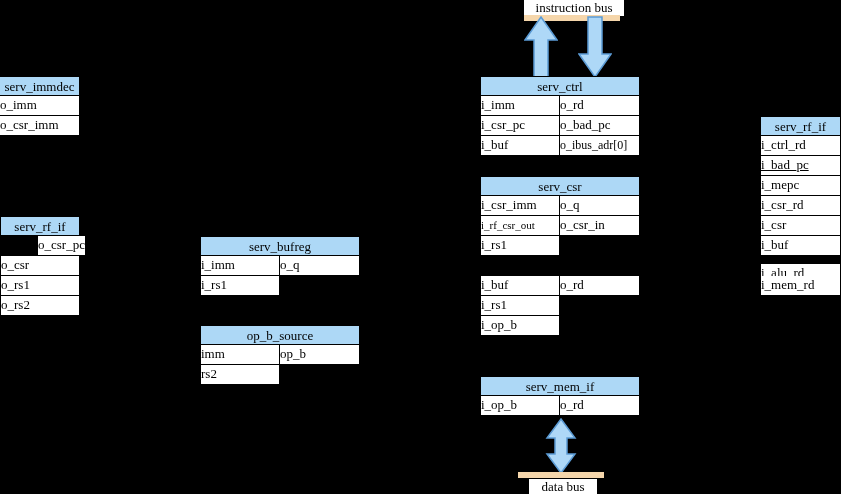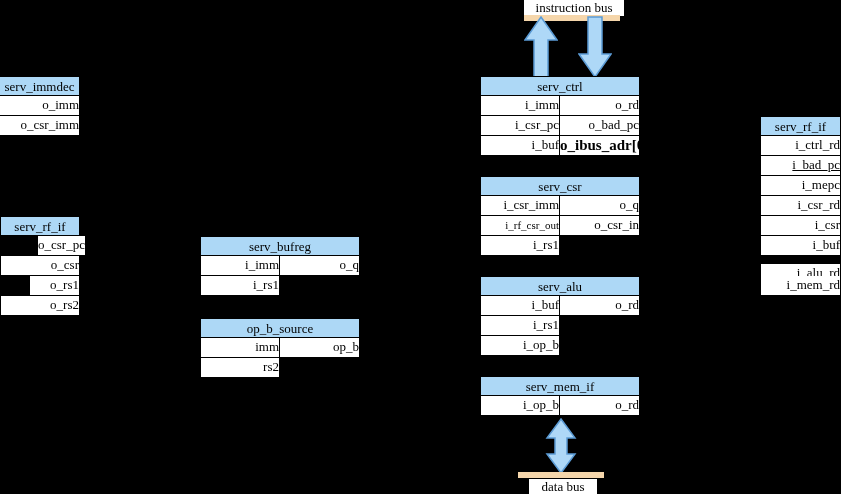--- a/index.html
+++ b/index.html
@@ -46,21 +46,21 @@
   }
   .mod-row {
     display: flex;
     height: 20px;
   }
   .cell {
     box-sizing: border-box;
     background: #FFFFFF;
     border: 1px solid #000000;
     border-top: none;
-    text-align: right;
+    text-align: left;
     font-size: 13px;
     line-height: 18px;
     height: 20px;
     white-space: nowrap;
     overflow: visible;
   }
   .cell.empty {
     background: transparent;
     border: none;
   }
@@ -124,40 +124,40 @@
 
   <div class="module" style="left:0px; top:216px; width:80px; border:none;">
     <div class="mod-title" style="width:80px;">serv_rf_if</div>
     <div class="mod-row">
       <div class="cell" style="width:80px;margin-left:37px;">o_csr_pc</div>
     </div>
     <div class="mod-row">
       <div class="cell" style="width:80px;">o_csr</div>
     </div>
     <div class="mod-row">
-      <div class="cell" style="width:80px;margin-left:29px;">o_rs1</div>
+      <div class="cell" style="width:80px;">o_rs1</div>
     </div>
     <div class="mod-row">
       <div class="cell" style="width:80px;">o_rs2</div>
     </div>
   </div>
 
   <div class="module" style="left:200px; top:236px; width:160px; border:none;">
     <div class="mod-title" style="width:160px;">serv_bufreg</div>
     <div class="mod-row">
       <div class="cell" style="width:80px;">i_imm</div>
       <div class="cell" style="width:80px; border-left:none;">o_q</div>
     </div>
     <div class="mod-row">
       <div class="cell" style="width:80px;">i_rs1</div>
       <div class="cell empty" style="width:80px;"></div>
     </div>
   </div>
 
-  <div class="module" style="left:200px; top:318px; width:160px; border:none;">
+  <div class="module" style="left:200px; top:325px; width:160px; border:none;">
     <div class="mod-title" style="width:160px;">op_b_source</div>
     <div class="mod-row">
       <div class="cell" style="width:80px;">imm</div>
       <div class="cell" style="width:80px; border-left:none;">op_b</div>
     </div>
     <div class="mod-row">
       <div class="cell" style="width:80px;">rs2</div>
       <div class="cell empty" style="width:80px;"></div>
     </div>
   </div>
@@ -167,42 +167,41 @@
     <div class="mod-row">
       <div class="cell" style="width:80px;">i_imm</div>
       <div class="cell" style="width:80px; border-left:none;">o_rd</div>
     </div>
     <div class="mod-row">
       <div class="cell" style="width:80px;">i_csr_pc</div>
       <div class="cell" style="width:80px; border-left:none;">o_bad_pc</div>
     </div>
     <div class="mod-row">
       <div class="cell" style="width:80px;">i_buf</div>
-      <div class="cell overflow" style="width:80px; border-left:none; font-size:15px;font-weight:bold;">o_ibus_adr[0]</div>
+      <div class="cell overflow" style="width:80px; border-left:none; font-size:12px;">o_ibus_adr[0]</div>
     </div>
   </div>
 
   <div class="module" style="left:480px; top:176px; width:160px; border:none;">
     <div class="mod-title" style="width:160px;">serv_csr</div>
     <div class="mod-row">
       <div class="cell" style="width:80px;">i_csr_imm</div>
       <div class="cell" style="width:80px; border-left:none;">o_q</div>
     </div>
     <div class="mod-row">
       <div class="cell" style="width:80px; font-size:11px;">i_rf_csr_out</div>
       <div class="cell" style="width:80px; border-left:none;">o_csr_in</div>
     </div>
     <div class="mod-row">
       <div class="cell" style="width:80px;">i_rs1</div>
       <div class="cell empty" style="width:80px;"></div>
     </div>
   </div>
 
   <div class="module" style="left:480px; top:276px; width:160px; border:none;">
-    <div class="mod-title" style="width:160px;">serv_alu</div>
     <div class="mod-row">
       <div class="cell" style="width:80px;">i_buf</div>
       <div class="cell" style="width:80px; border-left:none;">o_rd</div>
     </div>
     <div class="mod-row">
       <div class="cell" style="width:80px;">i_rs1</div>
       <div class="cell empty" style="width:80px;"></div>
     </div>
     <div class="mod-row">
       <div class="cell" style="width:80px;">i_op_b</div>

